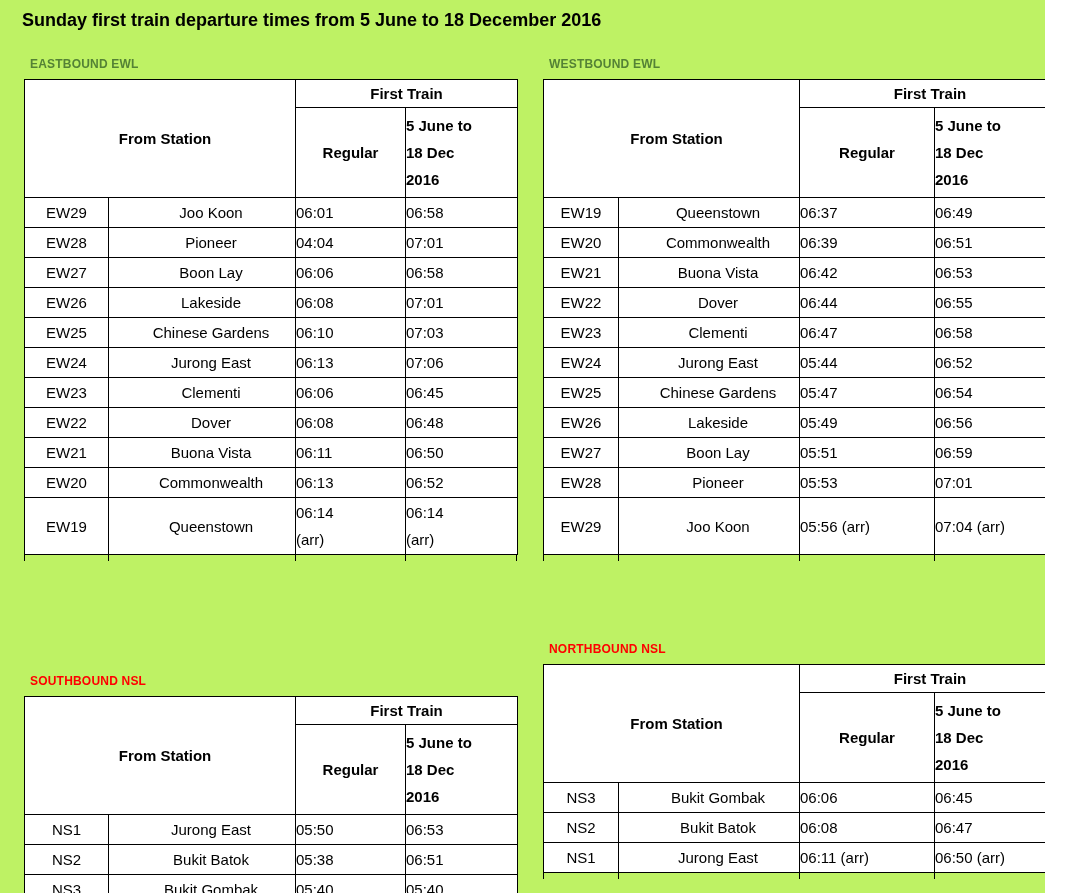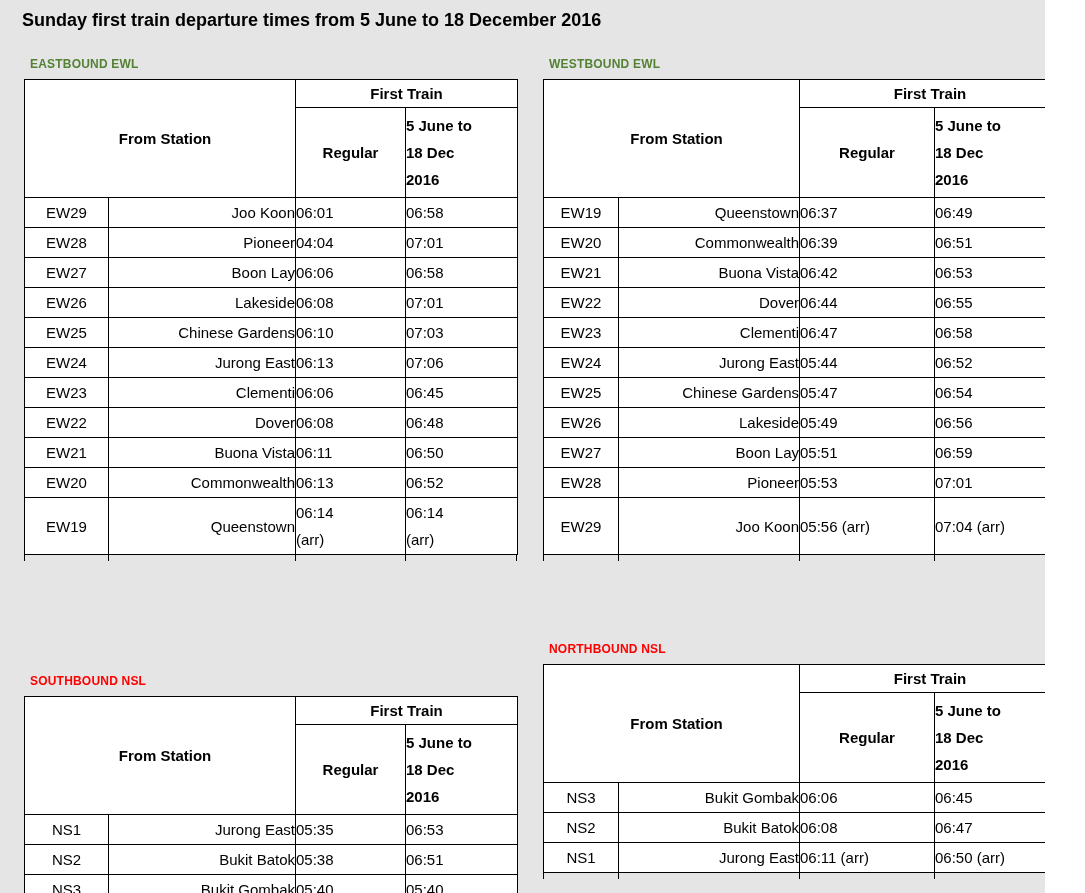--- a/index.html
+++ b/index.html
@@ -1,21 +1,21 @@
 <!DOCTYPE html>
 <html><head>
 <meta charset="utf-8">
 <style>
   * { margin: 0; padding: 0; box-sizing: border-box; }
   html, body { background: #ffffff; }
   .page {
     position: relative;
     width: 1045px;
     height: 893px;
-    background: #e5e5e5;
+    background: #bef264;
     font-family: "Liberation Sans", sans-serif;
     color: #000000;
     overflow: hidden;
   }
   .page-title {
     position: absolute;
     left: 22px; top: 10px;
     font-size: 18px;
     font-weight: bold;
   }
@@ -69,21 +69,21 @@
   }
   td.period-hdr {
     font-weight: bold;
     text-align: left;
     white-space: pre-line;
     line-height: 27px;
   }
   tr.data-row { height: 30px; }
   tr.data-row.tall { height: 57px; }
   td.code-cell { text-align: center; }
-  td.station-cell { text-align: right; padding-left: 18px; }
+  td.station-cell { text-align: center; padding-left: 18px; }
   td.time-cell {
     text-align: left;
     white-space: pre-line;
     line-height: 27px;
   }
   .stub {
     display: flex;
     height: 6px;
     border-left: 1px solid #000000;
   }
@@ -320,21 +320,21 @@
           <td class="regular-hdr">Regular</td>
           <td class="period-hdr">5 June to
 18 Dec
 2016</td>
         </tr>
       </tbody>
       <tbody class="rows">
           <tr class="data-row">
     <td class="code-cell">NS1</td>
     <td class="station-cell">Jurong East</td>
-    <td class="time-cell">05:35</td>
+    <td class="time-cell">05:50</td>
     <td class="time-cell">06:53</td>
   </tr>
           <tr class="data-row">
     <td class="code-cell">NS2</td>
     <td class="station-cell">Bukit Batok</td>
     <td class="time-cell">05:38</td>
     <td class="time-cell">06:51</td>
   </tr>
           <tr class="data-row">
     <td class="code-cell">NS3</td>

